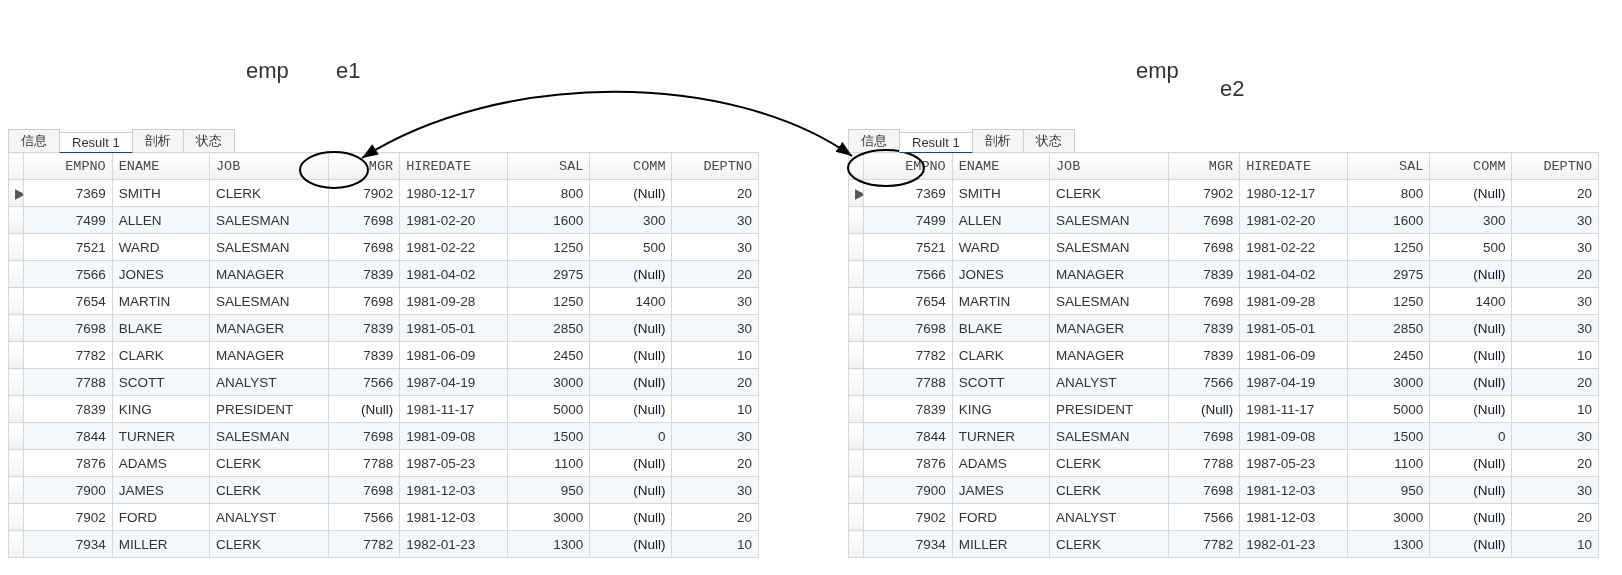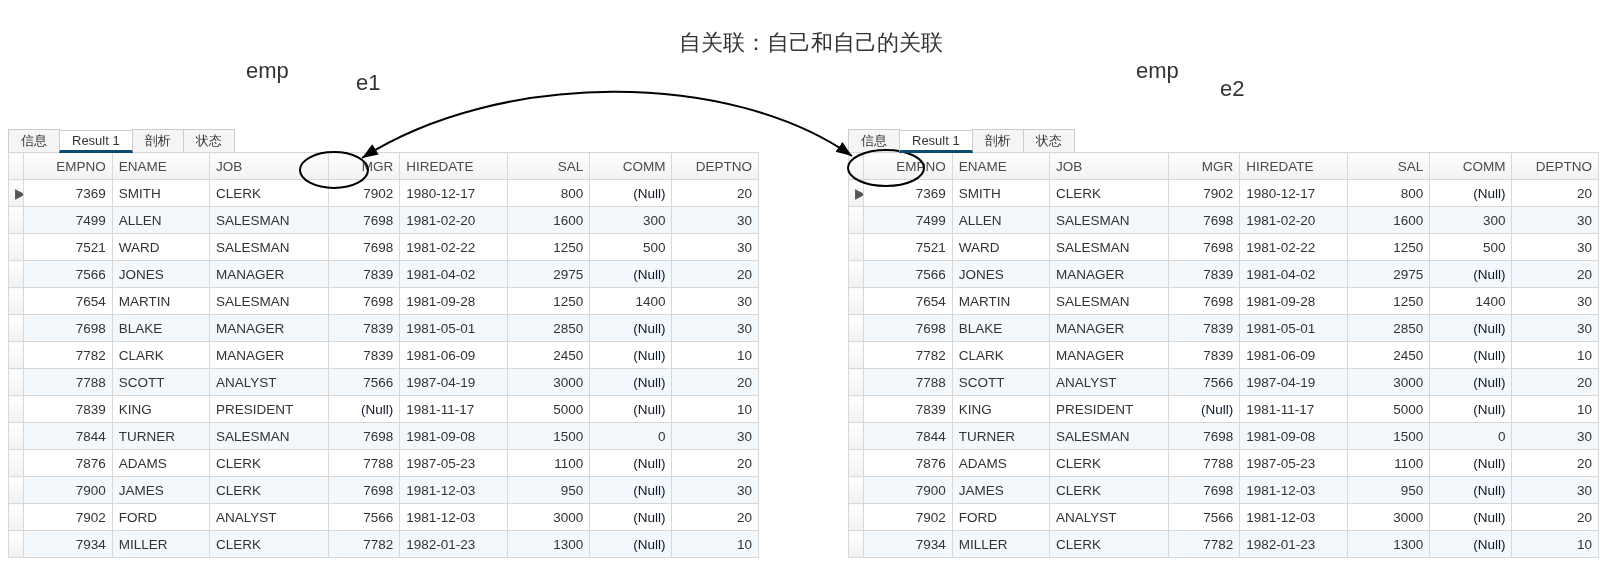--- a/index.html
+++ b/index.html
@@ -22,21 +22,21 @@
     width: 100%;
     text-align: center;
     font-size: 22px;
   }
   .alias-label {
     position: absolute;
     font-size: 22px;
     text-align: right;
   }
   .alias-e1  { top: 58px; left: 246px; }
-  .alias-e1b { top: 70px; left: 336px; margin-left: 20px; }
+  .alias-e1b { top: 58px; left: 336px; }
   .alias-e2  { top: 58px; left: 1136px; }
   .alias-e2b { top: 76px; left: 1220px; }
 
   .tab-strip {
     display: flex;
     align-items: flex-end;
     height: 24px;
     width: 100%;
   }
   .tab {
@@ -47,21 +47,21 @@
     margin-right: -1px;
     font-size: 13px;
     cursor: pointer;
     white-space: nowrap;
   }
   .tab.active {
     background: #ffffff;
     font-weight: 500;
     position: relative;
     z-index: 2;
-    border-bottom: 3px solid #0c4a6e;
+    border-bottom: 1px solid #0c4a6e;
     margin-bottom: -1px;
   }
 
   .grid-panel {
     position: absolute;
     width: 751px;
   }
   .grid-panel.left  { top: 128px; left: 8px; }
   .grid-panel.right { top: 128px; left: 848px; }
 
@@ -77,20 +77,21 @@
     height: 20px;
     overflow: hidden;
     text-overflow: ellipsis;
     white-space: nowrap;
   }
   table.data th {
     background: linear-gradient(#ffffff, #f2f2f2);
     color: #4a4a4a;
     text-align: left;
     font-weight: 400;
+    font-family: Liberation Mono, monospace;
   }
   table.data td.num, table.data th.num { text-align: right; }
   table.data td.txt, table.data th.txt { text-align: left; }
 
   table.data tbody tr.stripe1 { background: #ffffff; }
   table.data tbody tr.stripe2 { background: #f2f8fc; }
 
   .row-indicator {
     width: 14px;
     border-right: 1px solid #d8d8d8;
@@ -108,21 +109,20 @@
     top: 0; left: 0;
     width: 1622px;
     height: 575px;
     pointer-events: none;
   }
 </style>
 </head>
 <body>
 <div class="stage">
 
-<div class="top-caption">自关联：自己和自己的关联</div>
 <div class="alias-label alias-e1">emp</div>
 <div class="alias-label alias-e1b">e1</div>
 <div class="alias-label alias-e2">emp</div>
 <div class="alias-label alias-e2b">e2</div>
 
 <div class="grid-panel left" id="panel-left">
       <div class="tab-strip">
         <div class="tab">信息</div>
         <div class="tab active">Result 1</div>
         <div class="tab">剖析</div>

